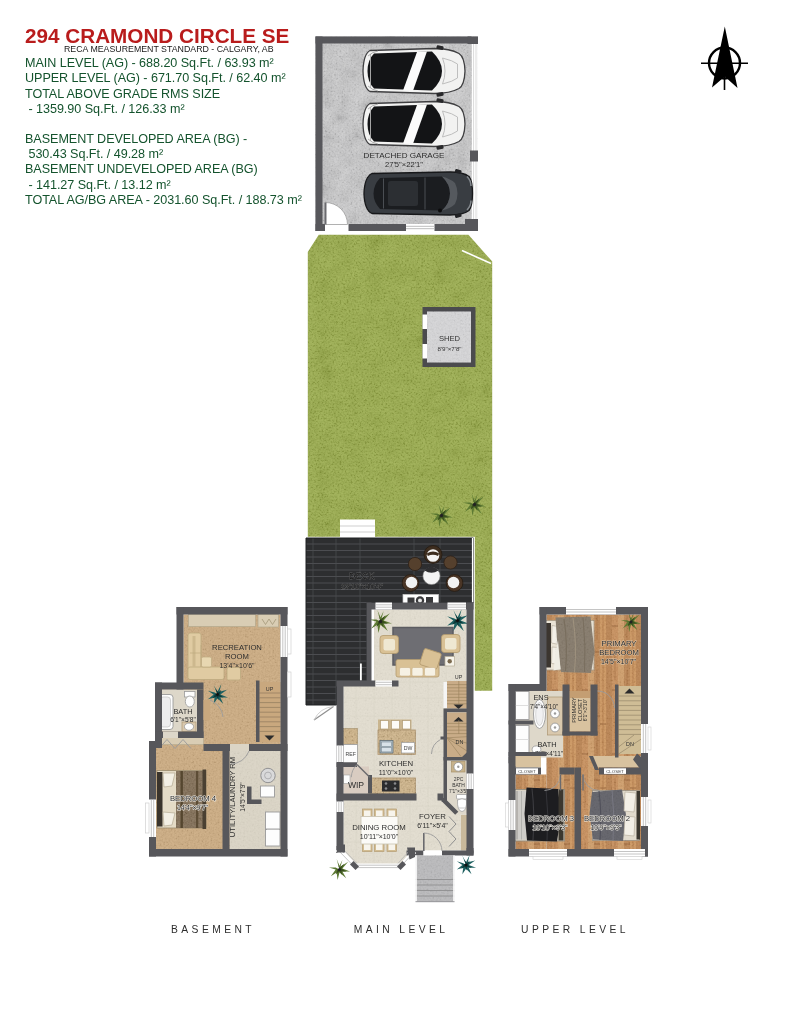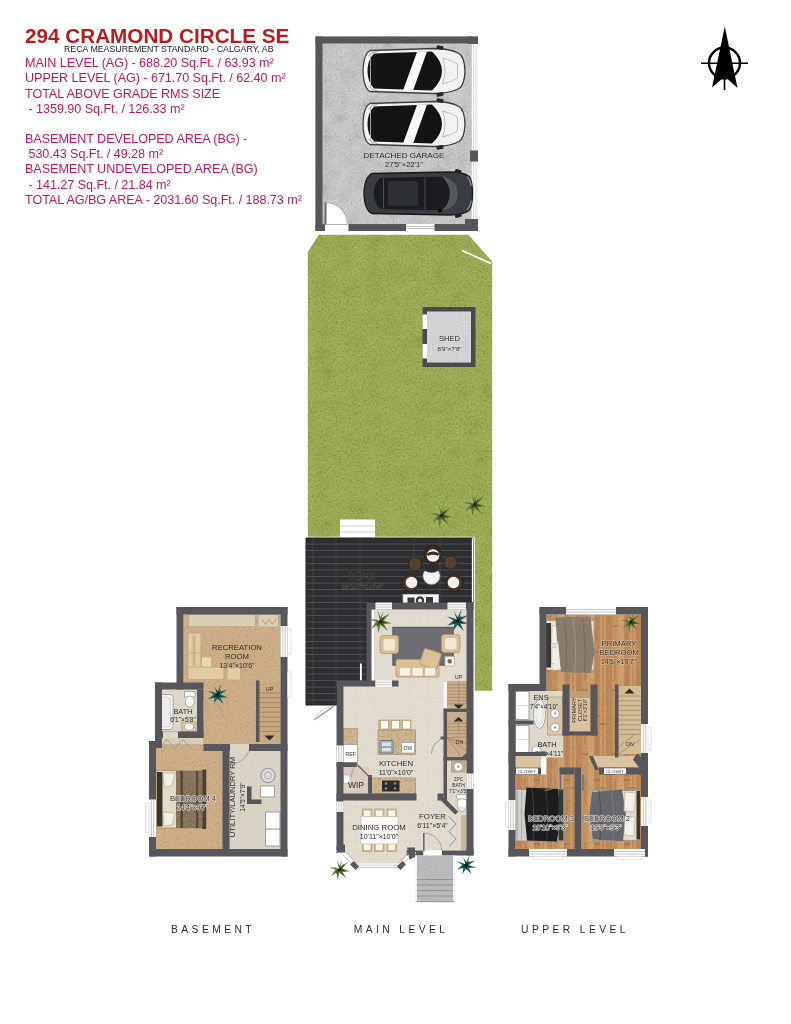--- a/index.html
+++ b/index.html
@@ -1,35 +1,35 @@
 <!DOCTYPE html>
 <html><head>
 <meta charset="utf-8">
 <style>
 html,body{margin:0;padding:0}
 body{width:791px;height:1024px;background:#ffffff;font-family:"Liberation Sans",sans-serif;position:relative;overflow:hidden}
 .abs{position:absolute}
-.hdr{font-size:12.6px;line-height:15.3px;color:#be185d;letter-spacing:-0.05px;white-space:pre}
+.hdr{font-size:12.6px;line-height:15.3px;color:#14532d;letter-spacing:-0.05px;white-space:pre}
 </style>
 </head>
 <body>
 
 <div class="abs" style="left:25px;top:23.5px;font-size:20.7px;font-weight:bold;color:#b91c1c;letter-spacing:0px;">294 CRAMOND CIRCLE SE</div>
 
 <div class="abs" style="left:25px;top:43.8px;font-size:8.8px;color:#1a1a1a;padding-left:39px;">RECA MEASUREMENT STANDARD - CALGARY, AB</div>
 
 <div class="abs hdr" style="left:25px;top:56px;">MAIN LEVEL (AG) - 688.20 Sq.Ft. / 63.93 m²
 UPPER LEVEL (AG) - 671.70 Sq.Ft. / 62.40 m²
 TOTAL ABOVE GRADE RMS SIZE
  - 1359.90 Sq.Ft. / 126.33 m²</div>
 
 <div class="abs hdr" style="left:25px;top:131.7px;">BASEMENT DEVELOPED AREA (BG) -
  530.43 Sq.Ft. / 49.28 m²
 BASEMENT UNDEVELOPED AREA (BG)
- - 141.27 Sq.Ft. / 21.84 m²
+ - 141.27 Sq.Ft. / 13.12 m²
 TOTAL AG/BG AREA - 2031.60 Sq.Ft. / 188.73 m²</div>
 
 <svg class="abs" style="left:0;top:0" width="791" height="1024" viewBox="0 0 791 1024">
 <defs>
 <filter id="noise" x="0%" y="0%" width="100%" height="100%">
   <feTurbulence type="fractalNoise" baseFrequency="0.55" numOctaves="2" seed="7" result="n"></feTurbulence>
   <feColorMatrix in="n" type="saturate" values="0"></feColorMatrix>
   <feComponentTransfer>
           <feFuncR type="linear" slope="2.4" intercept="-0.7"></feFuncR>
           <feFuncG type="linear" slope="2.4" intercept="-0.7"></feFuncG>

